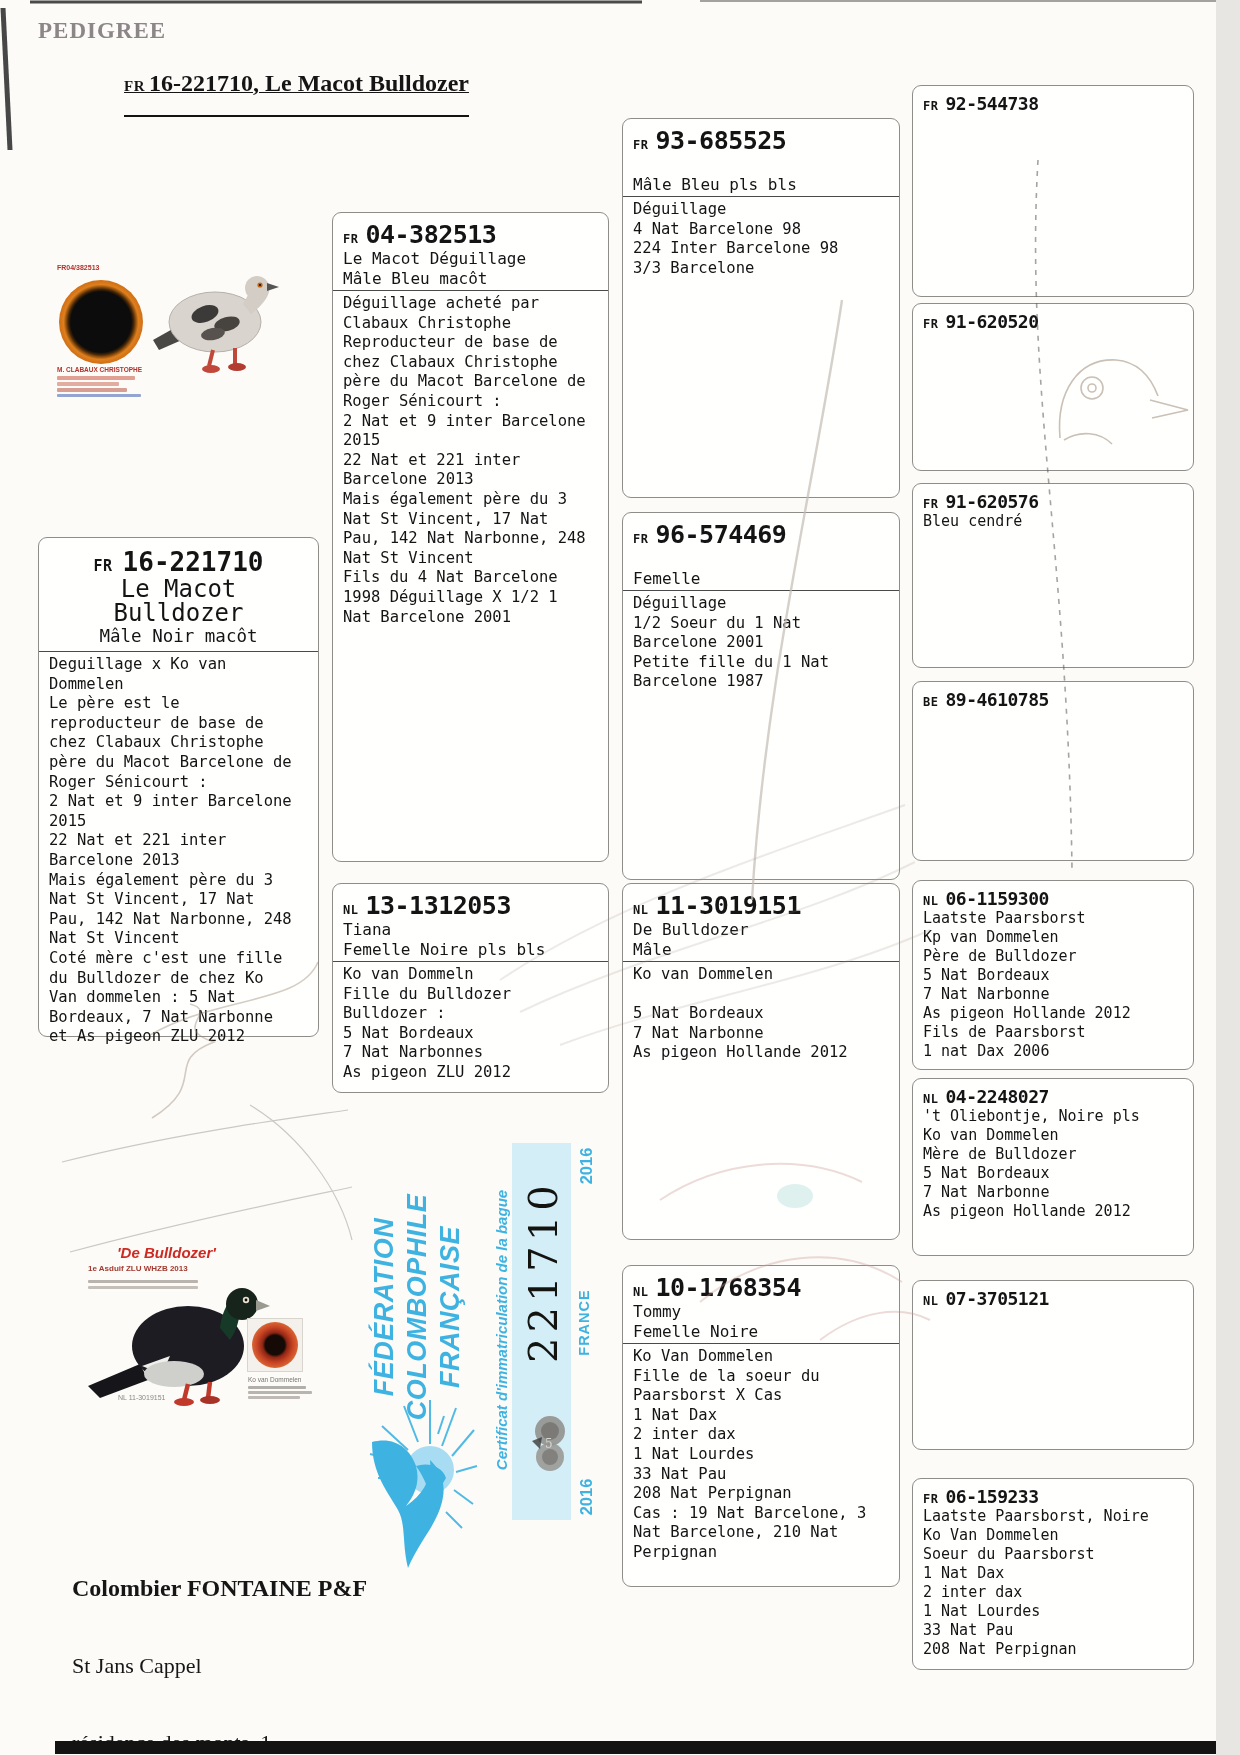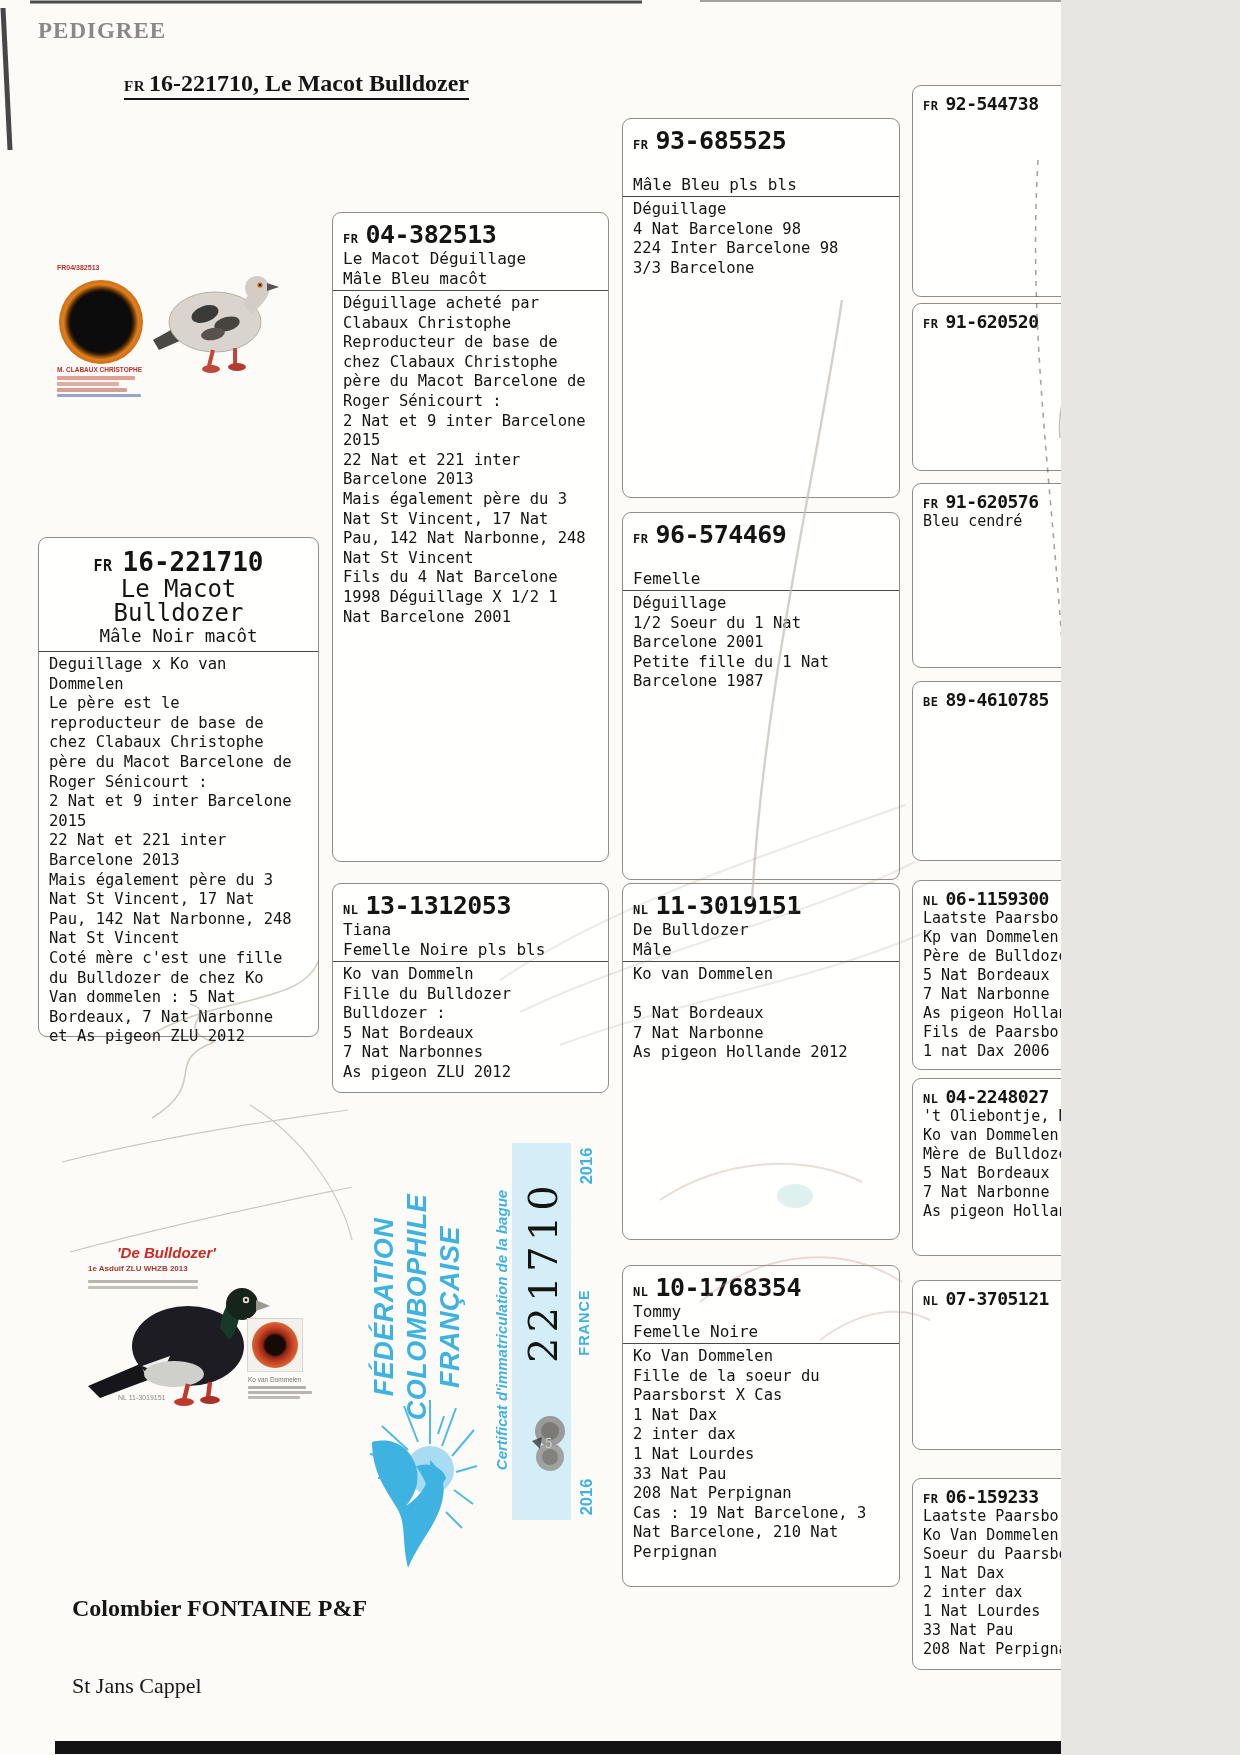--- a/index.html
+++ b/index.html
@@ -1,16 +1,16 @@
 <!DOCTYPE html>
 <html><head>
 <meta charset="utf-8">
 <style>
   html,body{margin:0;padding:0;background:#e8e6e2;}
-  #page{position:relative;width:1061px;height:1755px;background:#fcfbf8;overflow:hidden;
+  #page{position:relative;width:1216px;height:1755px;background:#fcfbf8;overflow:hidden;
         font-family:"DejaVu Sans Mono",monospace;}
   
   .pbox{position:absolute;background:#fffffe;border:1.6px solid #8f8d8a;border-radius:9px;
         padding:7px 10px;box-sizing:border-box;color:#141414;z-index:2;}
   .ringline{display:flex;align-items:baseline;gap:7px;white-space:nowrap;}
   .cc{font-size:12px;font-weight:bold;letter-spacing:.5px;}
   .ring{font-size:25px;font-weight:bold;letter-spacing:-.5px;}
   .hdr{font-size:16px;line-height:20px;}
   .divider{border-top:1.3px solid #4a4a4a;margin:1px -10px 3px;}
   .bodytxt{font-size:15.5px;line-height:19.6px;}
@@ -20,21 +20,21 @@
   
   .subject .ringline{justify-content:center;gap:10px;margin-top:2px;}
   .subject .cc{font-size:15px;}
   .subject .ring{font-size:26px;letter-spacing:0;}
   .subject-name{font-size:24px;line-height:24px;text-align:center;}
   .subject-sex{font-size:17.5px;line-height:22px;text-align:center;padding-bottom:3px;}
   
   .pedigree-label{position:absolute;left:38px;top:18px;font-family:"Liberation Serif",serif;
         font-weight:bold;font-size:23px;letter-spacing:1px;color:#8d8689;z-index:2;}
   .doc-title{position:absolute;left:124px;top:70px;font-family:"Liberation Serif",serif;
-        color:#151515;border-bottom:2.6px solid #131313;padding-bottom:1px;z-index:2;}
+        color:#151515;border-bottom:2.6px solid #131313;padding-bottom:18px;z-index:2;text-decoration:underline;}
   .doc-title .t-prefix{font-size:15px;font-weight:bold;letter-spacing:.5px;}
   .doc-title .t-main{font-size:24px;font-weight:bold;}
   
   .rot{position:absolute;transform:rotate(-90deg);text-align:center;z-index:3;}
   .fed{width:330px;height:104px;left:255px;top:1255px;color:#3eb3e2;
        font-family:"Liberation Sans",sans-serif;font-style:italic;font-weight:bold;
        font-size:27px;line-height:33px;letter-spacing:.5px;}
   .cert{width:310px;height:20px;left:348px;top:1320px;color:#3eb3e2;
        font-family:"Liberation Sans",sans-serif;font-style:italic;font-weight:bold;font-size:15px;}
   .band{position:absolute;left:512px;top:1143px;width:59px;height:377px;background:#d4eef8;z-index:2;}
@@ -44,21 +44,21 @@
        font-family:"Liberation Sans",sans-serif;font-weight:bold;font-size:14.5px;letter-spacing:1px;}
   .y2016{width:52px;height:18px;color:#3eb3e2;font-family:"Liberation Sans",sans-serif;
        font-weight:bold;font-size:16.5px;}
   .seal{position:absolute;left:528px;top:1415px;width:40px;height:58px;z-index:4;}
   
   .photo{position:absolute;z-index:2;}
   .tinyred{position:absolute;color:#b3322a;font-family:"Liberation Sans",sans-serif;font-weight:bold;}
   .bar{position:absolute;border-radius:1px;}
   
   .contact{position:absolute;left:72px;top:1572px;z-index:2;font-family:"Liberation Serif",serif;color:#161616;}
-  .c-name{font-size:24px;font-weight:bold;line-height:33px;margin-top:20px;}
+  .c-name{font-size:24px;font-weight:bold;line-height:33px;}
   .c-line{font-size:22px;line-height:32px;margin-top:45px;}
   .c-phone{font-size:22px;line-height:33px;display:flex;align-items:center;gap:6px;}
   .phone-glyph{font-size:21px;}
   .mobile-glyph{display:inline-block;width:12px;height:20px;border-radius:3px;
       background:linear-gradient(#5b8fd6 15%,#1d3f86 80%);border:1.5px solid #10131a;margin-left:10px;}
   .c-url a{color:#2b3cb0;font-size:19px;text-decoration:underline;}
   
   .edgebar{position:absolute;background:#131313;z-index:6;}
   svg.overlay{position:absolute;left:0;top:0;z-index:5;pointer-events:none;}
 </style>

